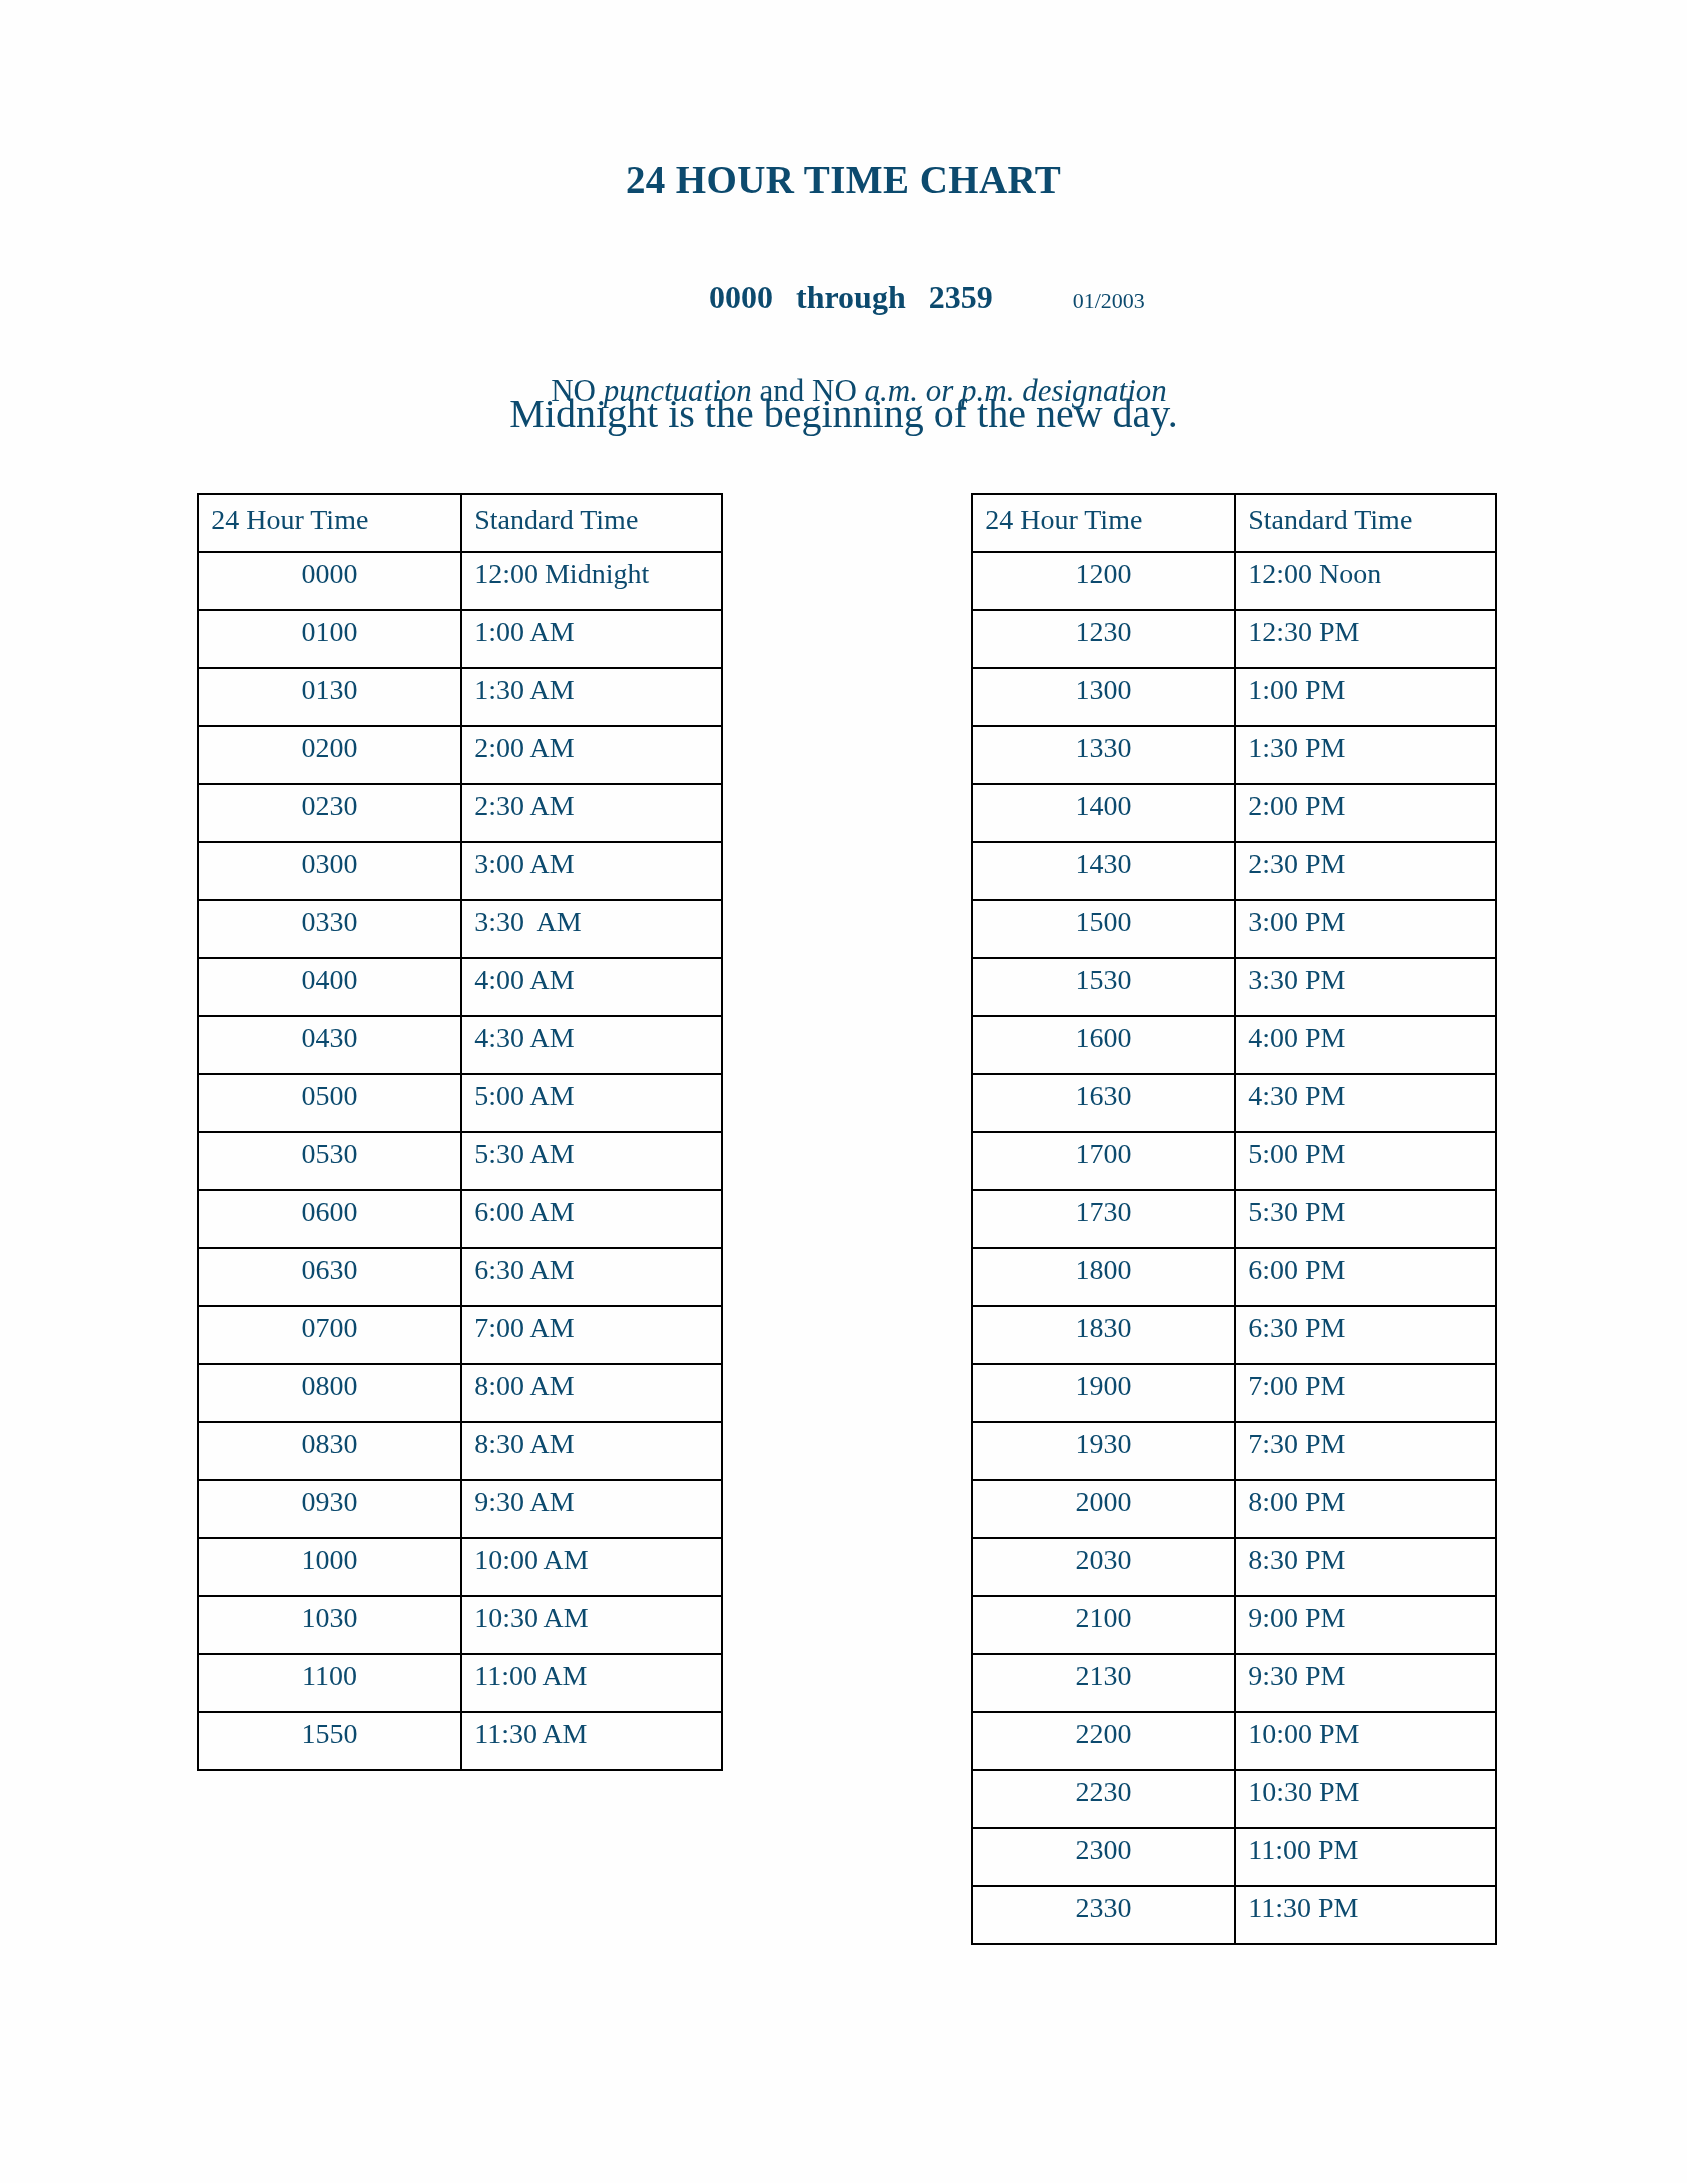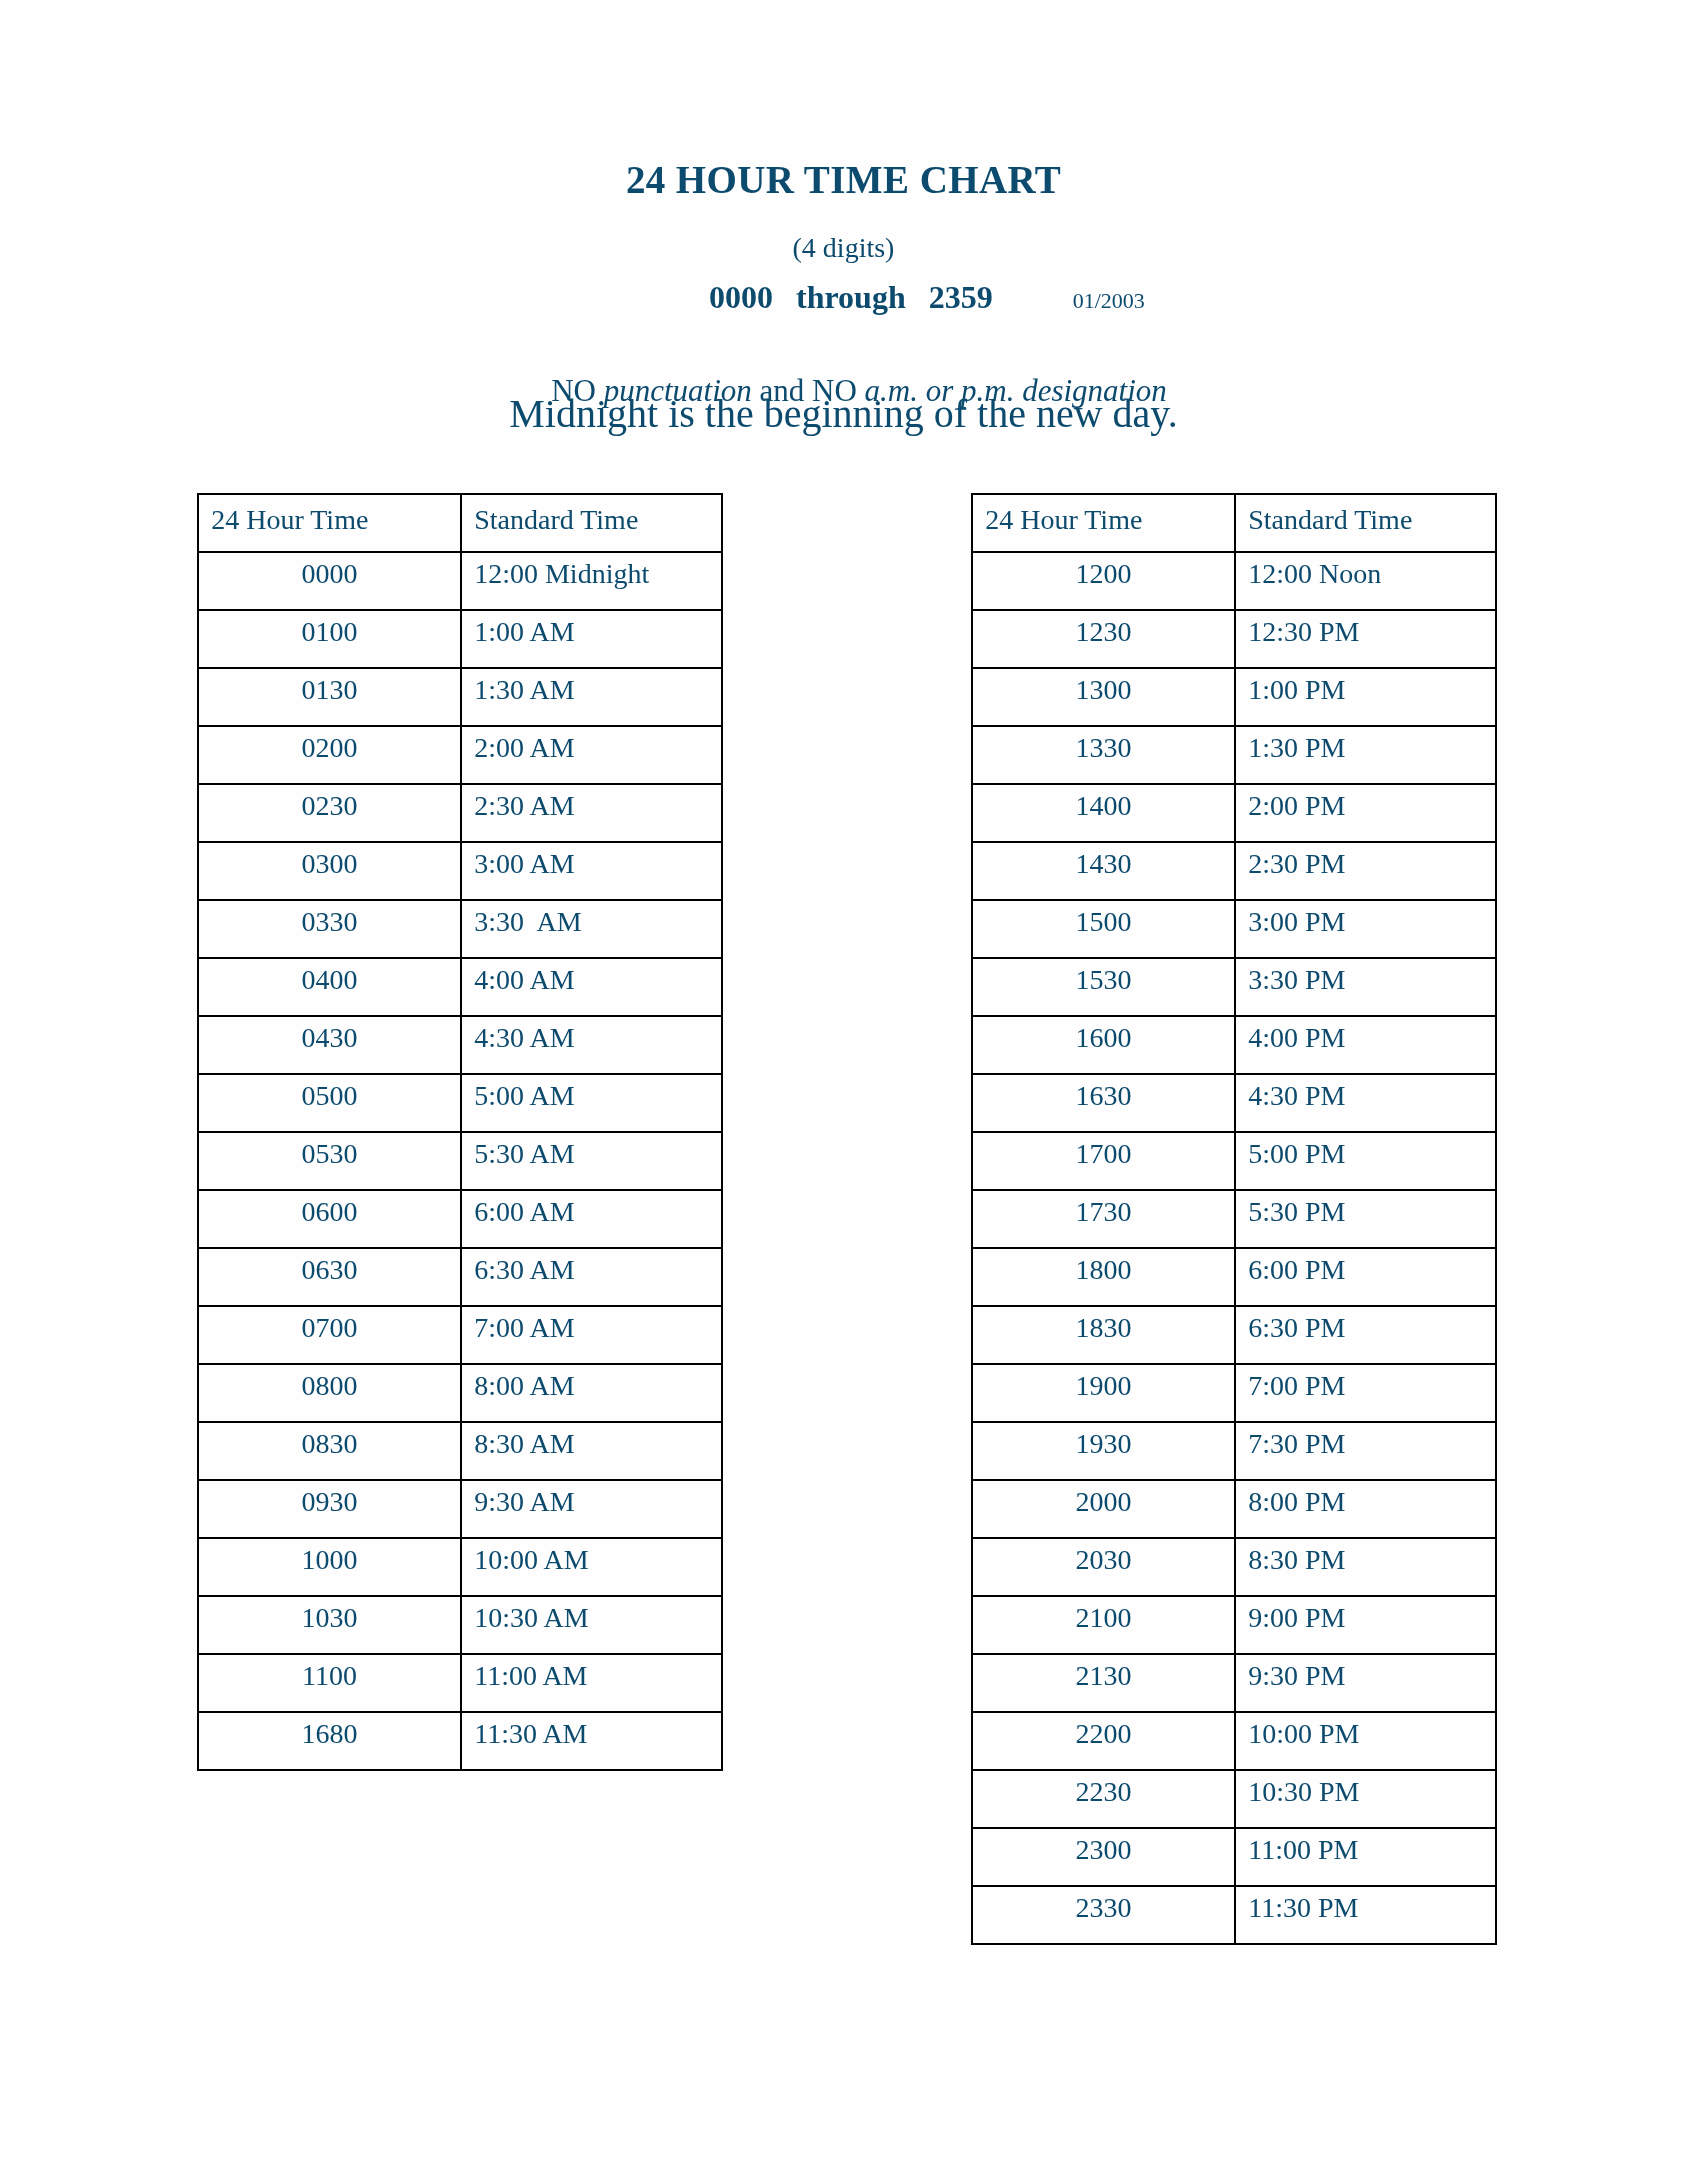--- a/index.html
+++ b/index.html
@@ -91,21 +91,20 @@
     white-space: pre-wrap;
   }
 </style>
 </head>
 <body>
 
 <div class="page">
 
   <div class="page-title">24 HOUR TIME CHART</div>
 
-  <div class="digits-note">(4 digits)</div>
 
   <div class="range-line">
     <span class="rfrom">0000</span>
     <span class="rword">through</span>
     <span class="rword">2359</span>
     <span class="rev">01/2003</span>
   </div>
 
   <div class="rule-line">
     <span>NO </span><span class="ital">punctuation</span><span> and NO </span><span class="ital">a.m. or p.m. designation</span>
@@ -199,21 +198,21 @@
         </tr>
         <tr>
           <td class="c24">1030</td>
           <td class="cstd">10:30 AM</td>
         </tr>
         <tr>
           <td class="c24">1100</td>
           <td class="cstd">11:00 AM</td>
         </tr>
         <tr>
-          <td class="c24">1680</td>
+          <td class="c24">1550</td>
           <td class="cstd">11:30 AM</td>
         </tr>
       </tbody>
   </table>
 
   <table class="timetable right">
     <colgroup>
         <col class="col24">
         <col class="colstd">
       </colgroup>

